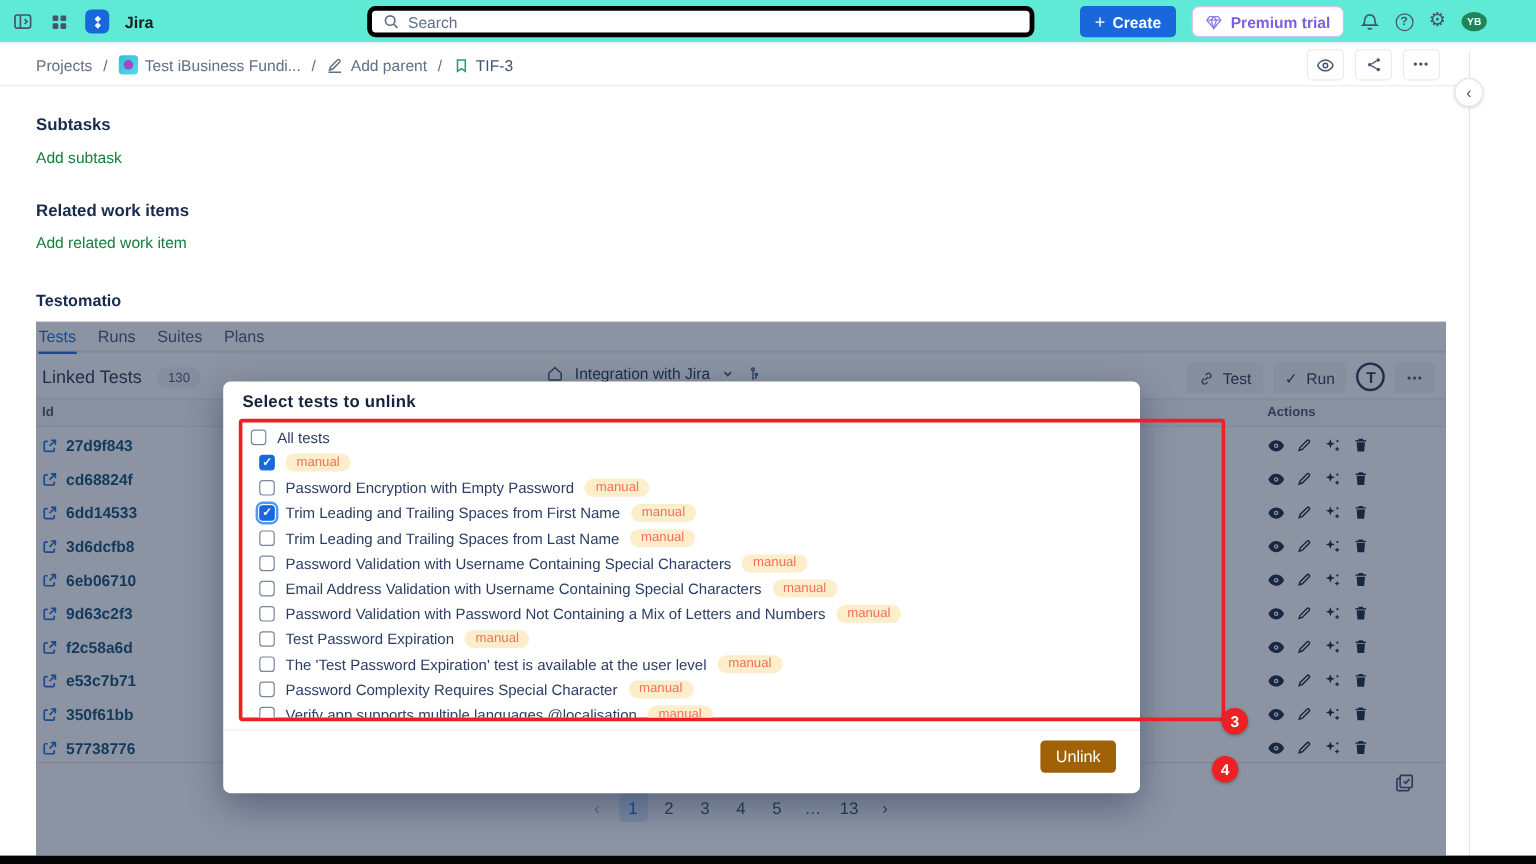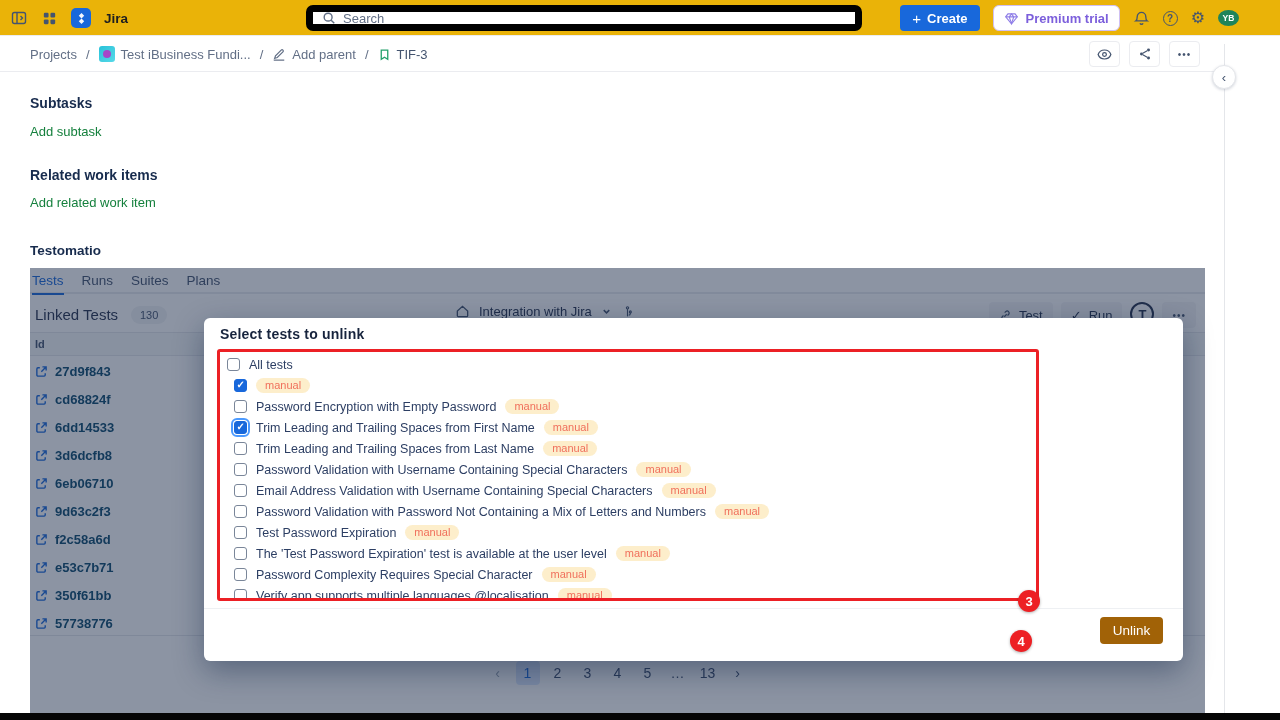--- a/index.html
+++ b/index.html
@@ -1,28 +1,28 @@
 <!DOCTYPE html>
 <html><head>
 <meta charset="utf-8">
 <style>
   * { margin:0; padding:0; box-sizing:border-box; }
   html,body { width:1280px; height:720px; overflow:hidden; background:#fff;
     font-family:"Liberation Sans", sans-serif; }
   .stage { position:relative; width:1280px; height:720px; background:#fff; overflow:hidden; }
 
   
-  .topnav { position:absolute; left:0; top:0; width:1280px; height:36px; background:#eab308;
+  .topnav { position:absolute; left:0; top:0; width:1280px; height:36px; background:#5eead4;
     border-bottom:1px solid #ebecf0; z-index:6; }
   .nav-left { position:absolute; left:10px; top:0; height:36px; display:flex; align-items:center; gap:13px; }
   .icon-btn { display:flex; align-items:center; justify-content:center; color:#44546f; cursor:pointer; }
   .jira-logo { width:20px; height:20px; border-radius:5px; background:#1868db; display:flex;
     align-items:center; justify-content:center; }
   .app-name { font-size:13.5px; font-weight:bold; color:#1e1f21; }
-  .search { position:absolute; left:306px; top:5px; width:556px; height:26px; border:7px solid #000000;
+  .search { position:absolute; left:306px; top:5px; width:556px; height:26px; border:4px solid #000000;
     border-radius:7px; display:flex; align-items:center; gap:7px; padding:0 9px; background:#fff; }
   .search input { border:none; outline:none; flex:1; font-size:13px; color:#44546f; background:transparent;
     font-family:"Liberation Sans", sans-serif; }
   .search input::placeholder { color:#626f86; }
   .nav-right { position:absolute; right:41px; top:0; height:36px; display:flex; align-items:center; gap:13px; }
   .create-btn { height:26px; padding:0 12px; background:#1868db; color:#fff; border-radius:4px;
     display:flex; align-items:center; gap:6px; font-size:13px; font-weight:bold; cursor:pointer; }
   .plus { font-size:15px; font-weight:normal; }
   .premium-btn { height:26px; padding:0 10px; border:1px solid #cfc0f3; border-radius:6px; background:#fff;
     color:#7c5fdc; font-size:13px; font-weight:bold; display:flex; align-items:center; gap:7px; cursor:pointer; }
@@ -89,21 +89,21 @@
   .bulk-icon { position:absolute; right:26px; top:376px; color:#3c4d6e; cursor:pointer; }
   .pager { position:absolute; left:0; right:0; top:393px; display:flex; justify-content:center;
     gap:6px; align-items:center; }
   .page { min-width:24px; height:24px; padding:0 4px; border-radius:4px; display:flex; align-items:center;
     justify-content:center; font-size:14px; color:#3b4a68; cursor:pointer; }
   .page.active { background:#dbe7fd; color:#1868db; }
   .page.muted { color:#9aa3b0; }
   .dim { position:absolute; inset:0; background:rgba(25,41,72,0.5); z-index:2; }
 
   
-  .modal { position:absolute; left:204px; top:318px; width:979px; height:343px; background:#fff;
+  .modal { position:absolute; left:186px; top:318px; width:764px; height:343px; background:#fff;
     border-radius:6px; box-shadow:0 10px 30px rgba(9,30,66,.4); z-index:10; }
   .m-title { position:absolute; left:16px; top:8px; font-size:14px; font-weight:bold; color:#17243d;
     letter-spacing:.2px; }
   .m-box { position:absolute; left:13px; top:31px; width:822px; height:252px; border:3px solid #ec2025;
     border-radius:3px; padding-top:2px; overflow:hidden; }
   .m-row { height:21px; display:flex; align-items:center; gap:9px; padding-left:7px;
     font-size:12.5px; color:#2c3e63; }
   .m-row.indent { padding-left:14px; }
   .cb { width:13px; height:13px; border:1.5px solid #7a8699; border-radius:3px; background:#fff;
     flex:0 0 13px; position:relative; cursor:pointer; }

